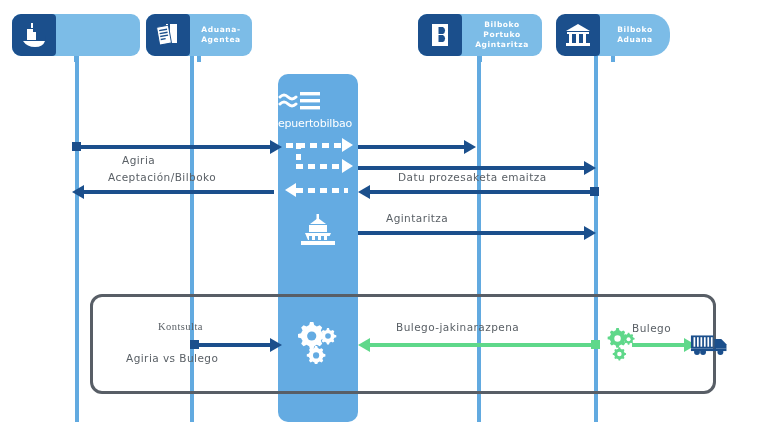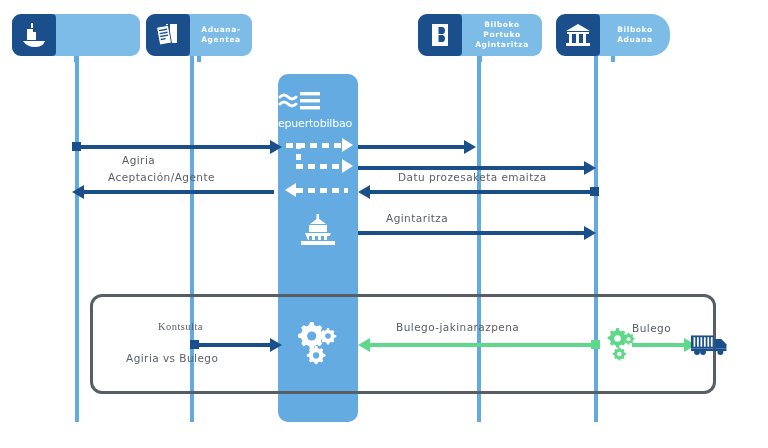--- a/index.html
+++ b/index.html
@@ -234,21 +234,21 @@
     <span class="bar navy" style="left:358px;width:228px;"></span>
     <span class="head navy-r" style="left:584px;"></span>
   </div>
   <div class="dash h" style="left:296px;top:164px;width:48px;"></div>
   <div class="dhead r" style="left:342px;top:159px;"></div>
   <div class="dash v" style="left:296px;top:143px;height:23px;"></div>
 
   <div class="msg" style="left:0;top:190px;">
     <span class="head navy-l" style="left:72px;"></span>
     <span class="bar navy" style="left:84px;width:190px;"></span>
-    <span class="mlabel" style="left:108px;top:-19px;">Aceptación/Agente</span>
+    <span class="mlabel" style="left:108px;top:-19px;">Aceptación/Bilboko</span>
   </div>
   <div class="msg" style="left:0;top:190px;">
     <span class="head navy-l" style="left:358px;"></span>
     <span class="bar navy" style="left:370px;width:222px;"></span>
     <span class="knob" style="left:590px;"></span>
     <span class="mlabel" style="left:398px;top:-19px;">Datu prozesaketa emaitza</span>
   </div>
   <div class="dash h" style="left:296px;top:188px;width:52px;"></div>
   <div class="dhead l" style="left:285px;top:183px;"></div>
 

